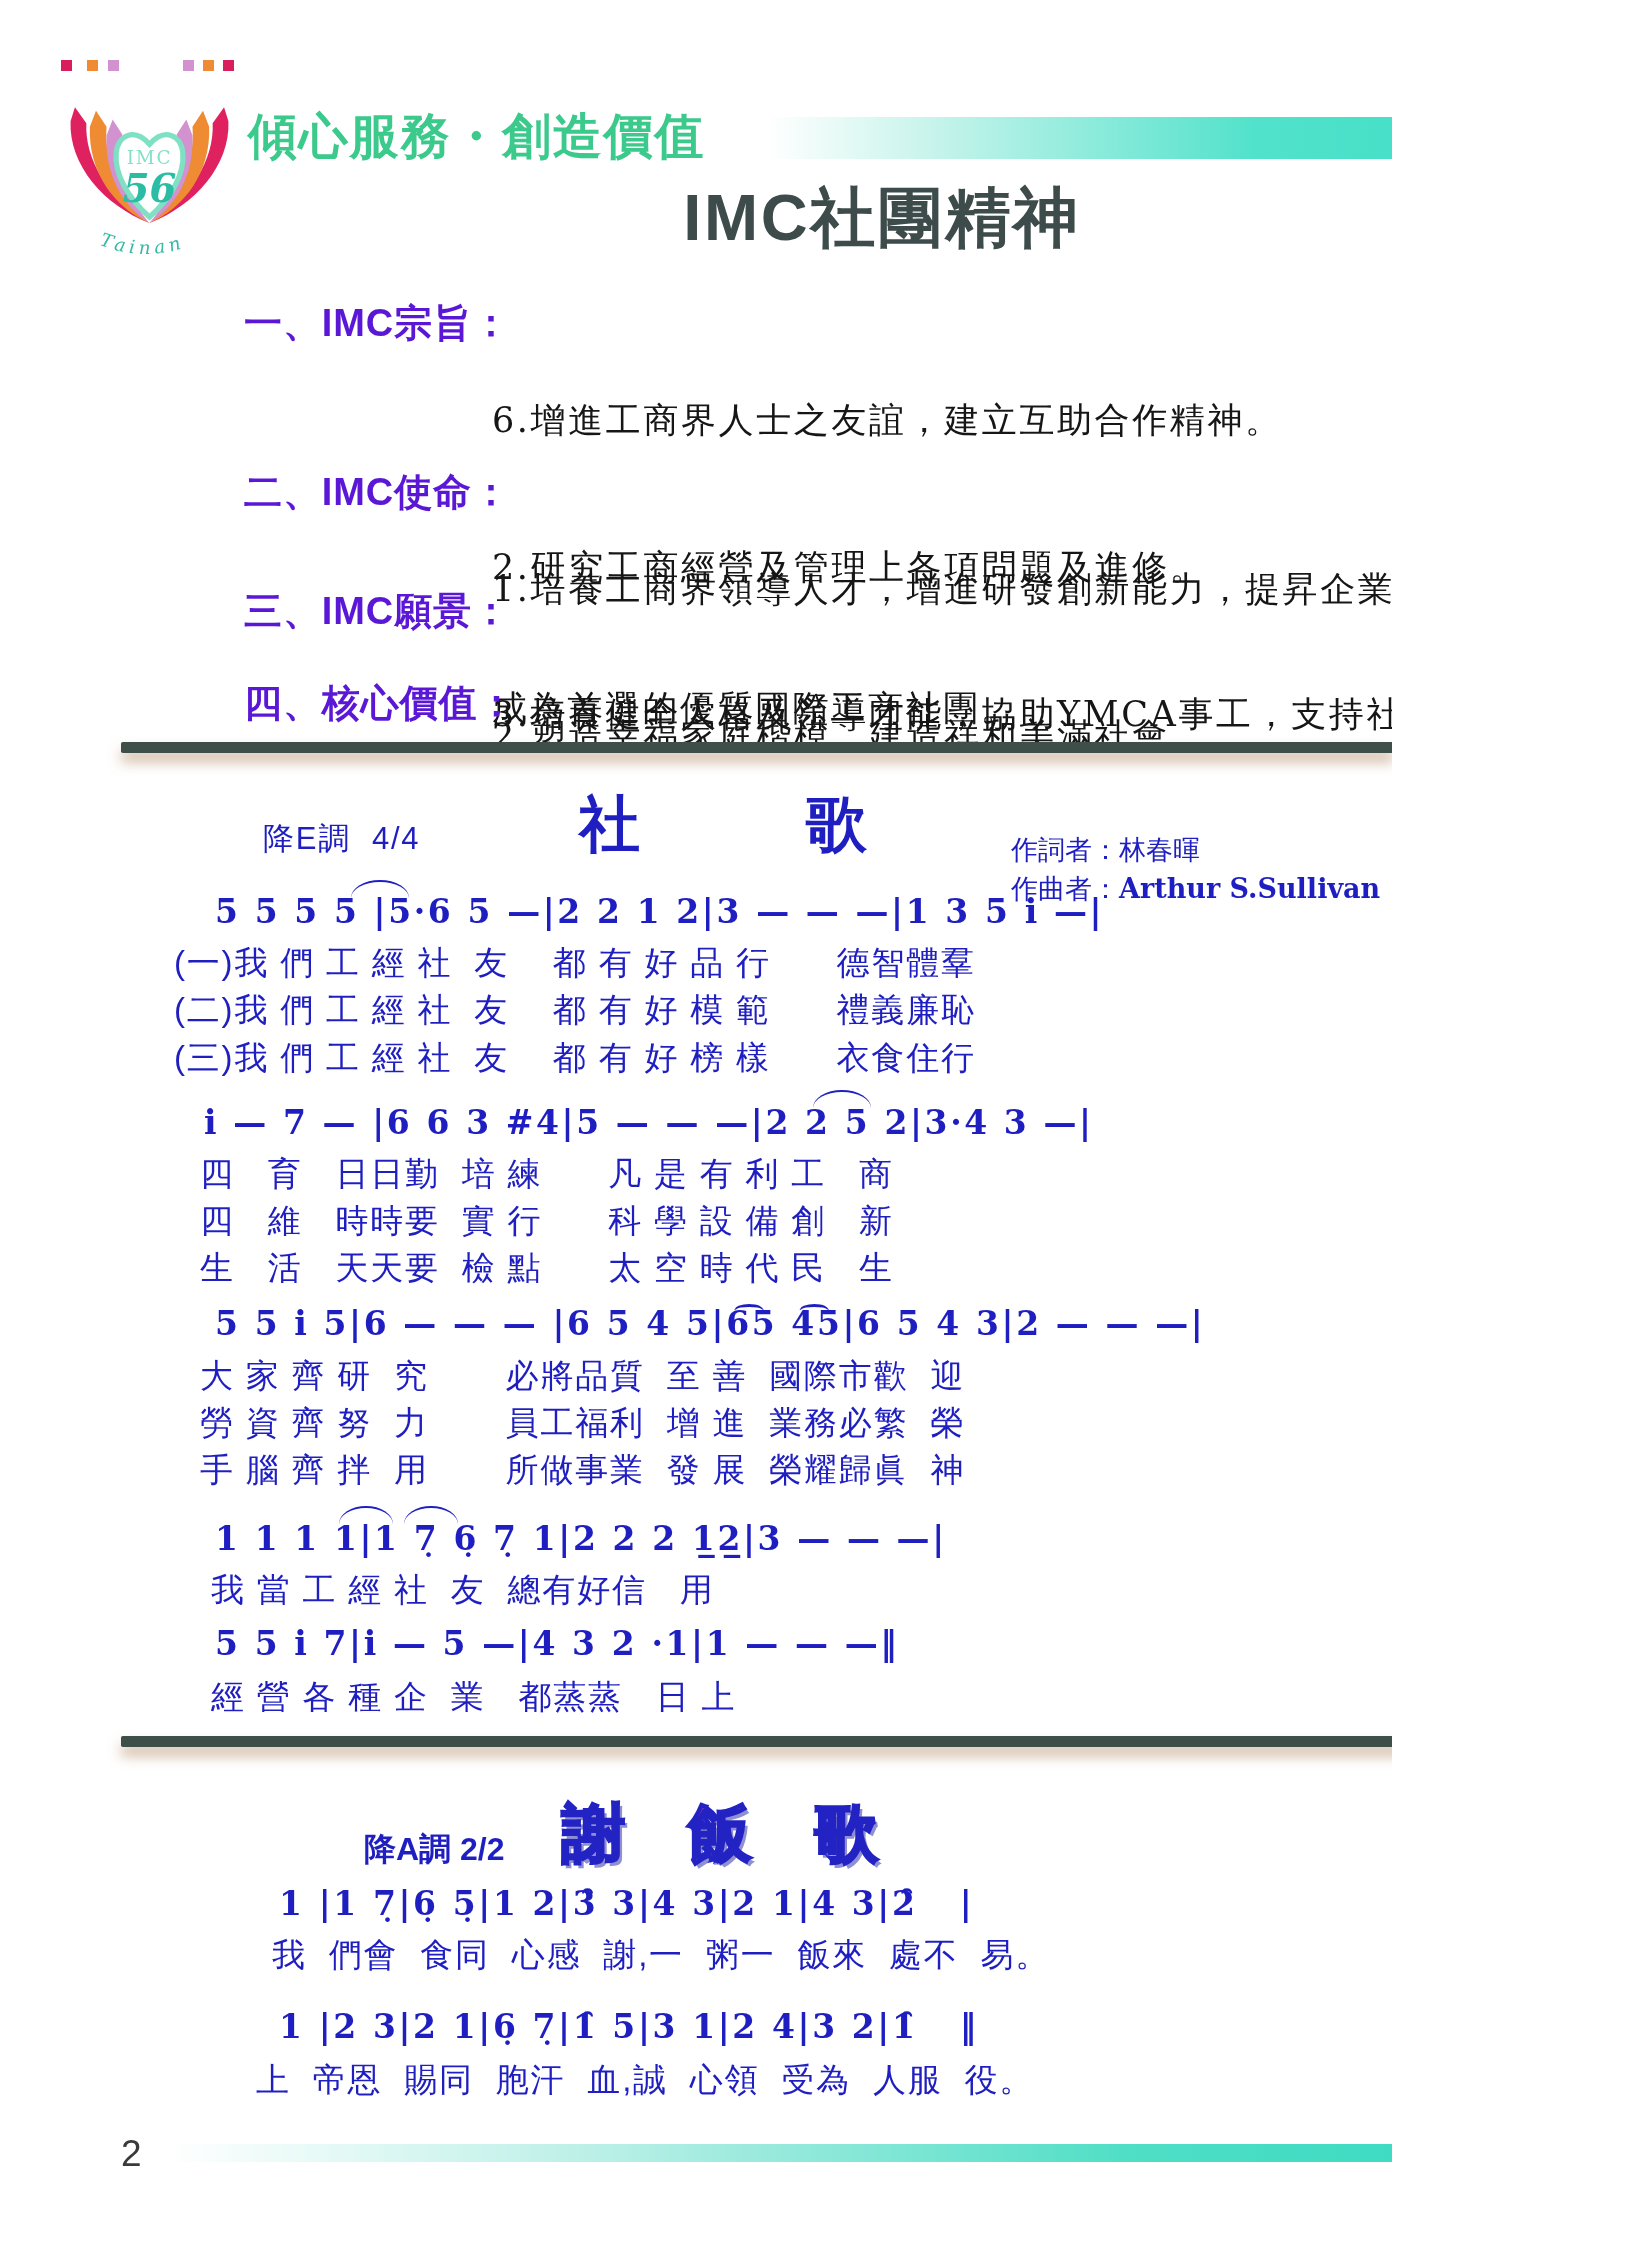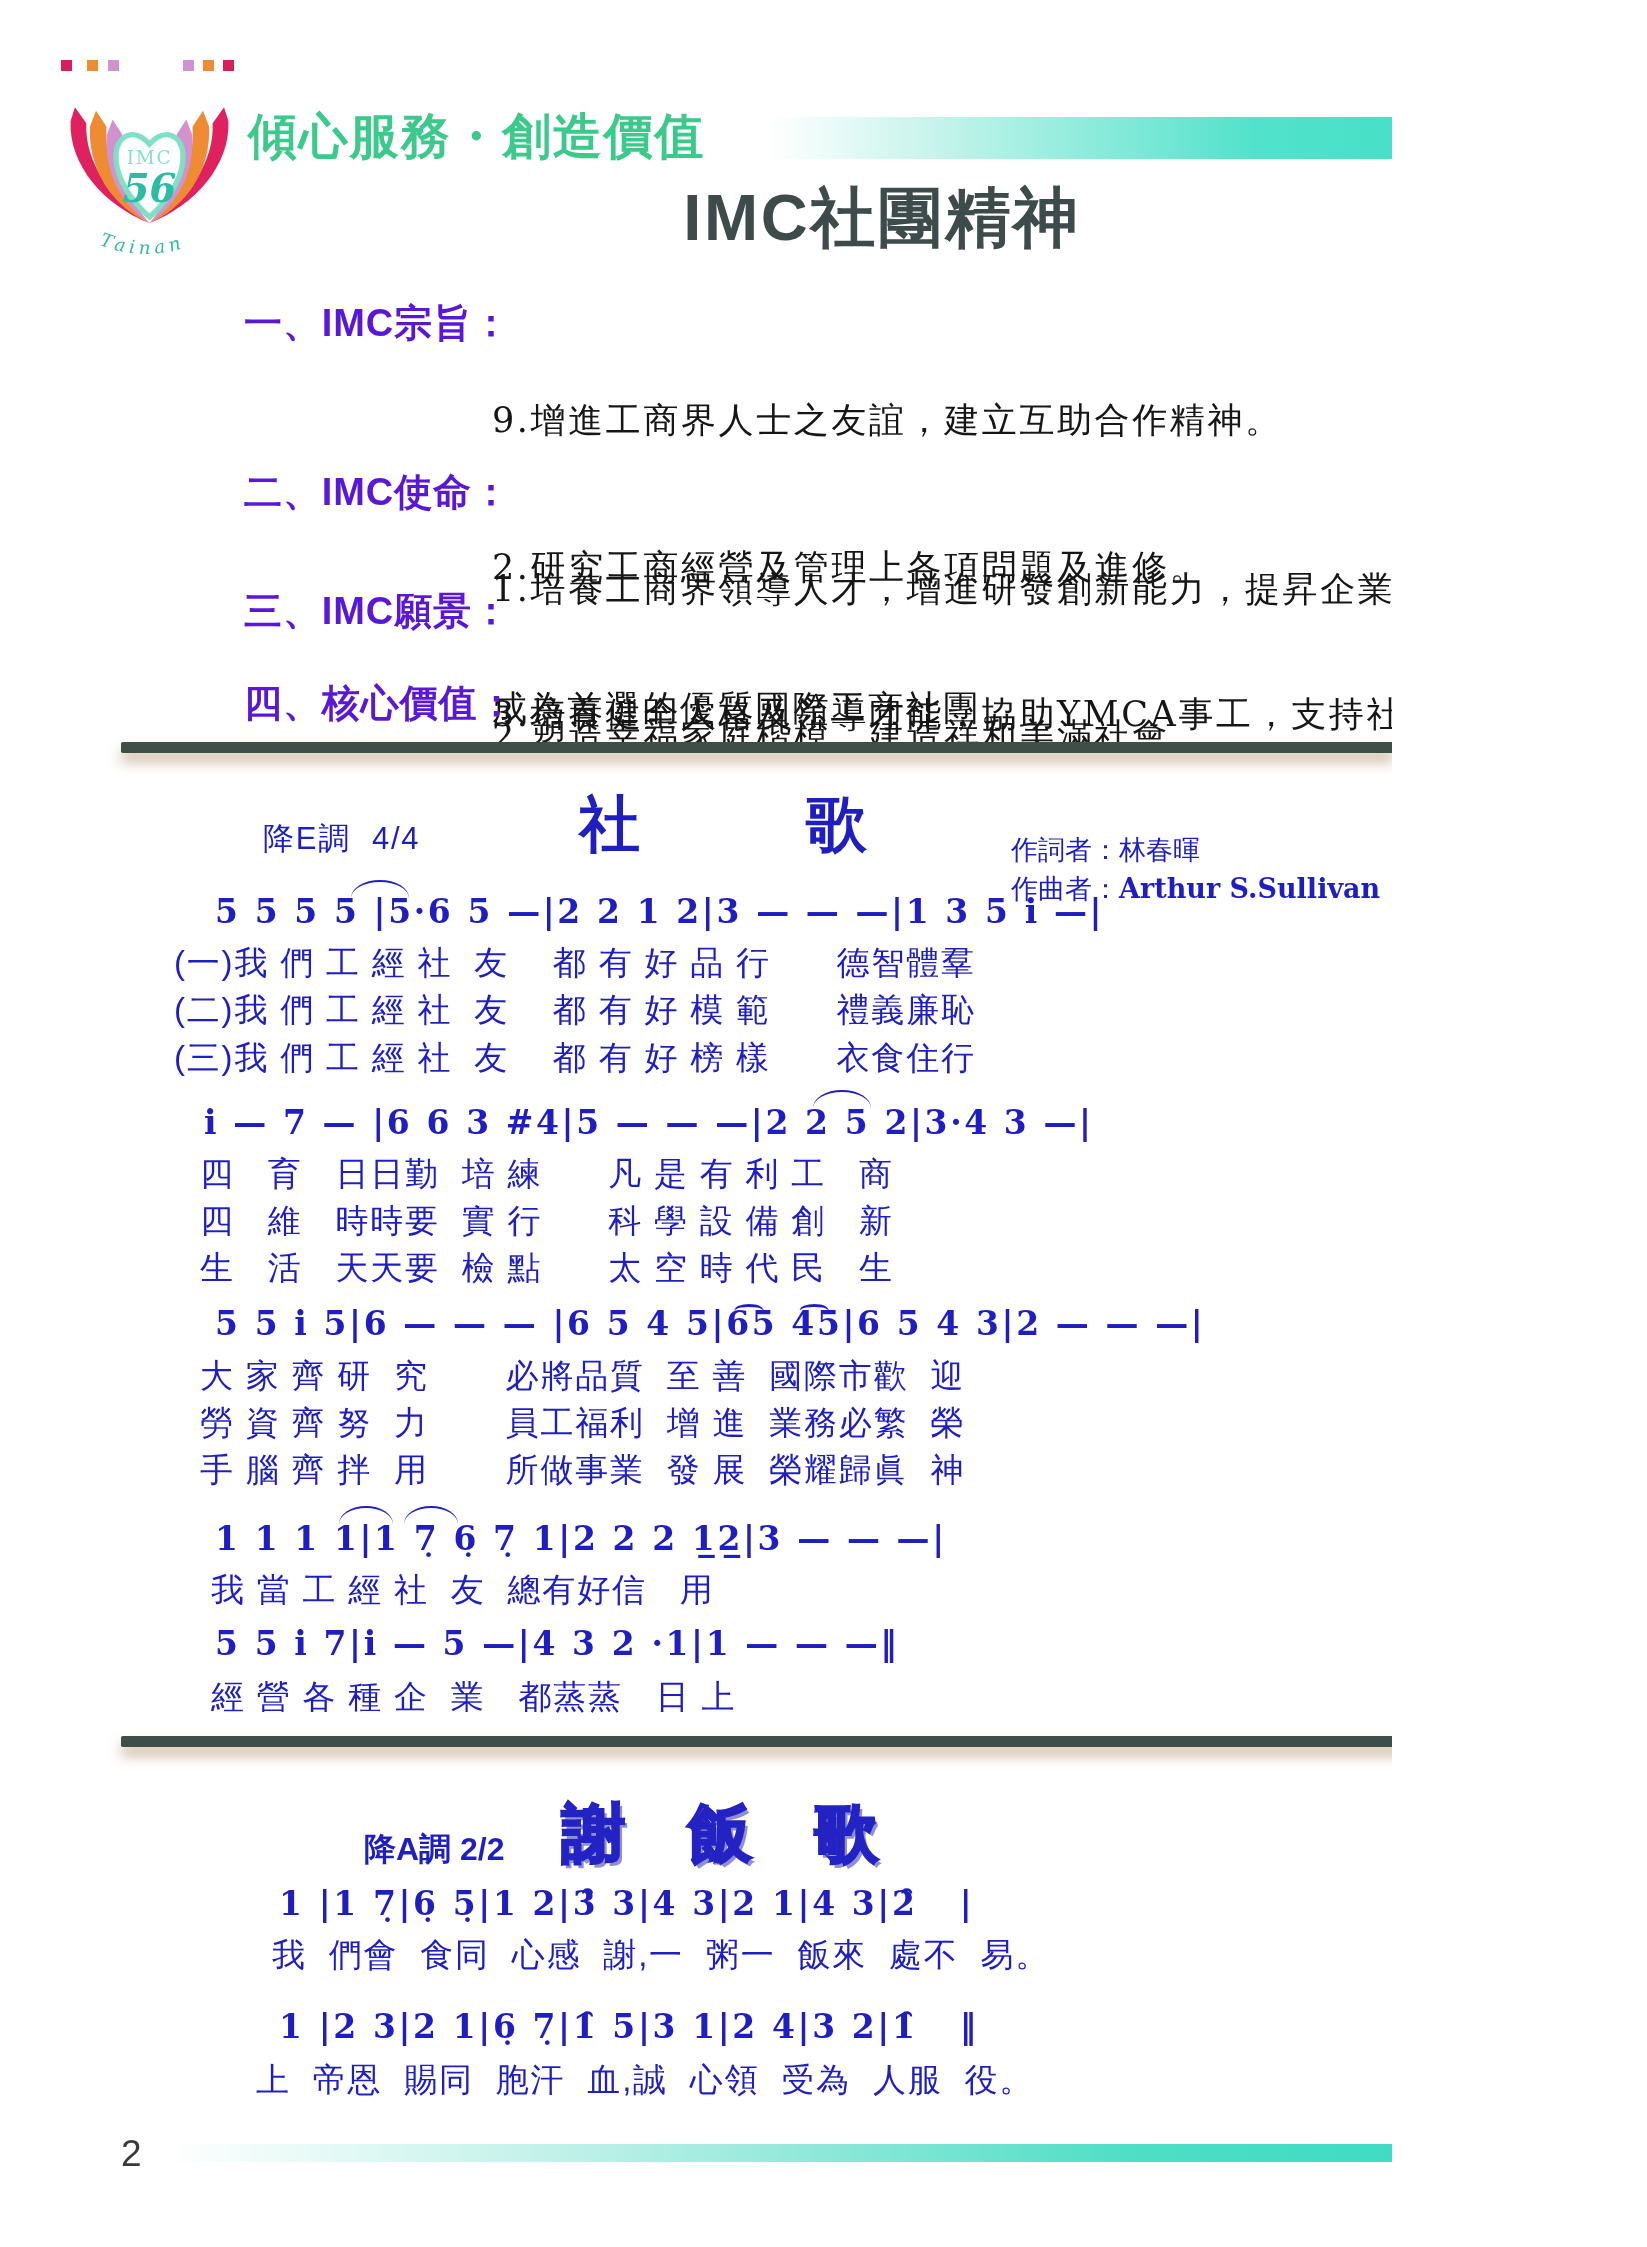--- a/index.html
+++ b/index.html
@@ -72,21 +72,21 @@
   </svg>
 
   <div class="slogan">傾心服務・創造價值</div>
   <div class="band"></div>
 
   <div class="page-title">IMC社團精神</div>
 
   <div class="section" style="top:298px">
     <div class="sec-h">一、IMC宗旨：</div>
     <div class="sec-body">
-      <div>9.增進工商界人士之友誼，建立互助合作精神。</div>
+      <div>6.增進工商界人士之友誼，建立互助合作精神。</div>
       <div>2.研究工商經營及管理上各項問題及進修。</div>
       <div>3.培養健全人格及領導才能，協助YMCA事工，支持社會福利事業。</div>
     </div>
   </div>
   <div class="section" style="top:467px">
     <div class="sec-h">二、IMC使命：</div>
     <div class="sec-body">
       <div>1.培養工商界領導人才，增進研發創新能力，提昇企業國際競爭力。</div>
       <div>2.塑造幸福家庭楷模、建造祥和美滿社會。</div>
     </div>

